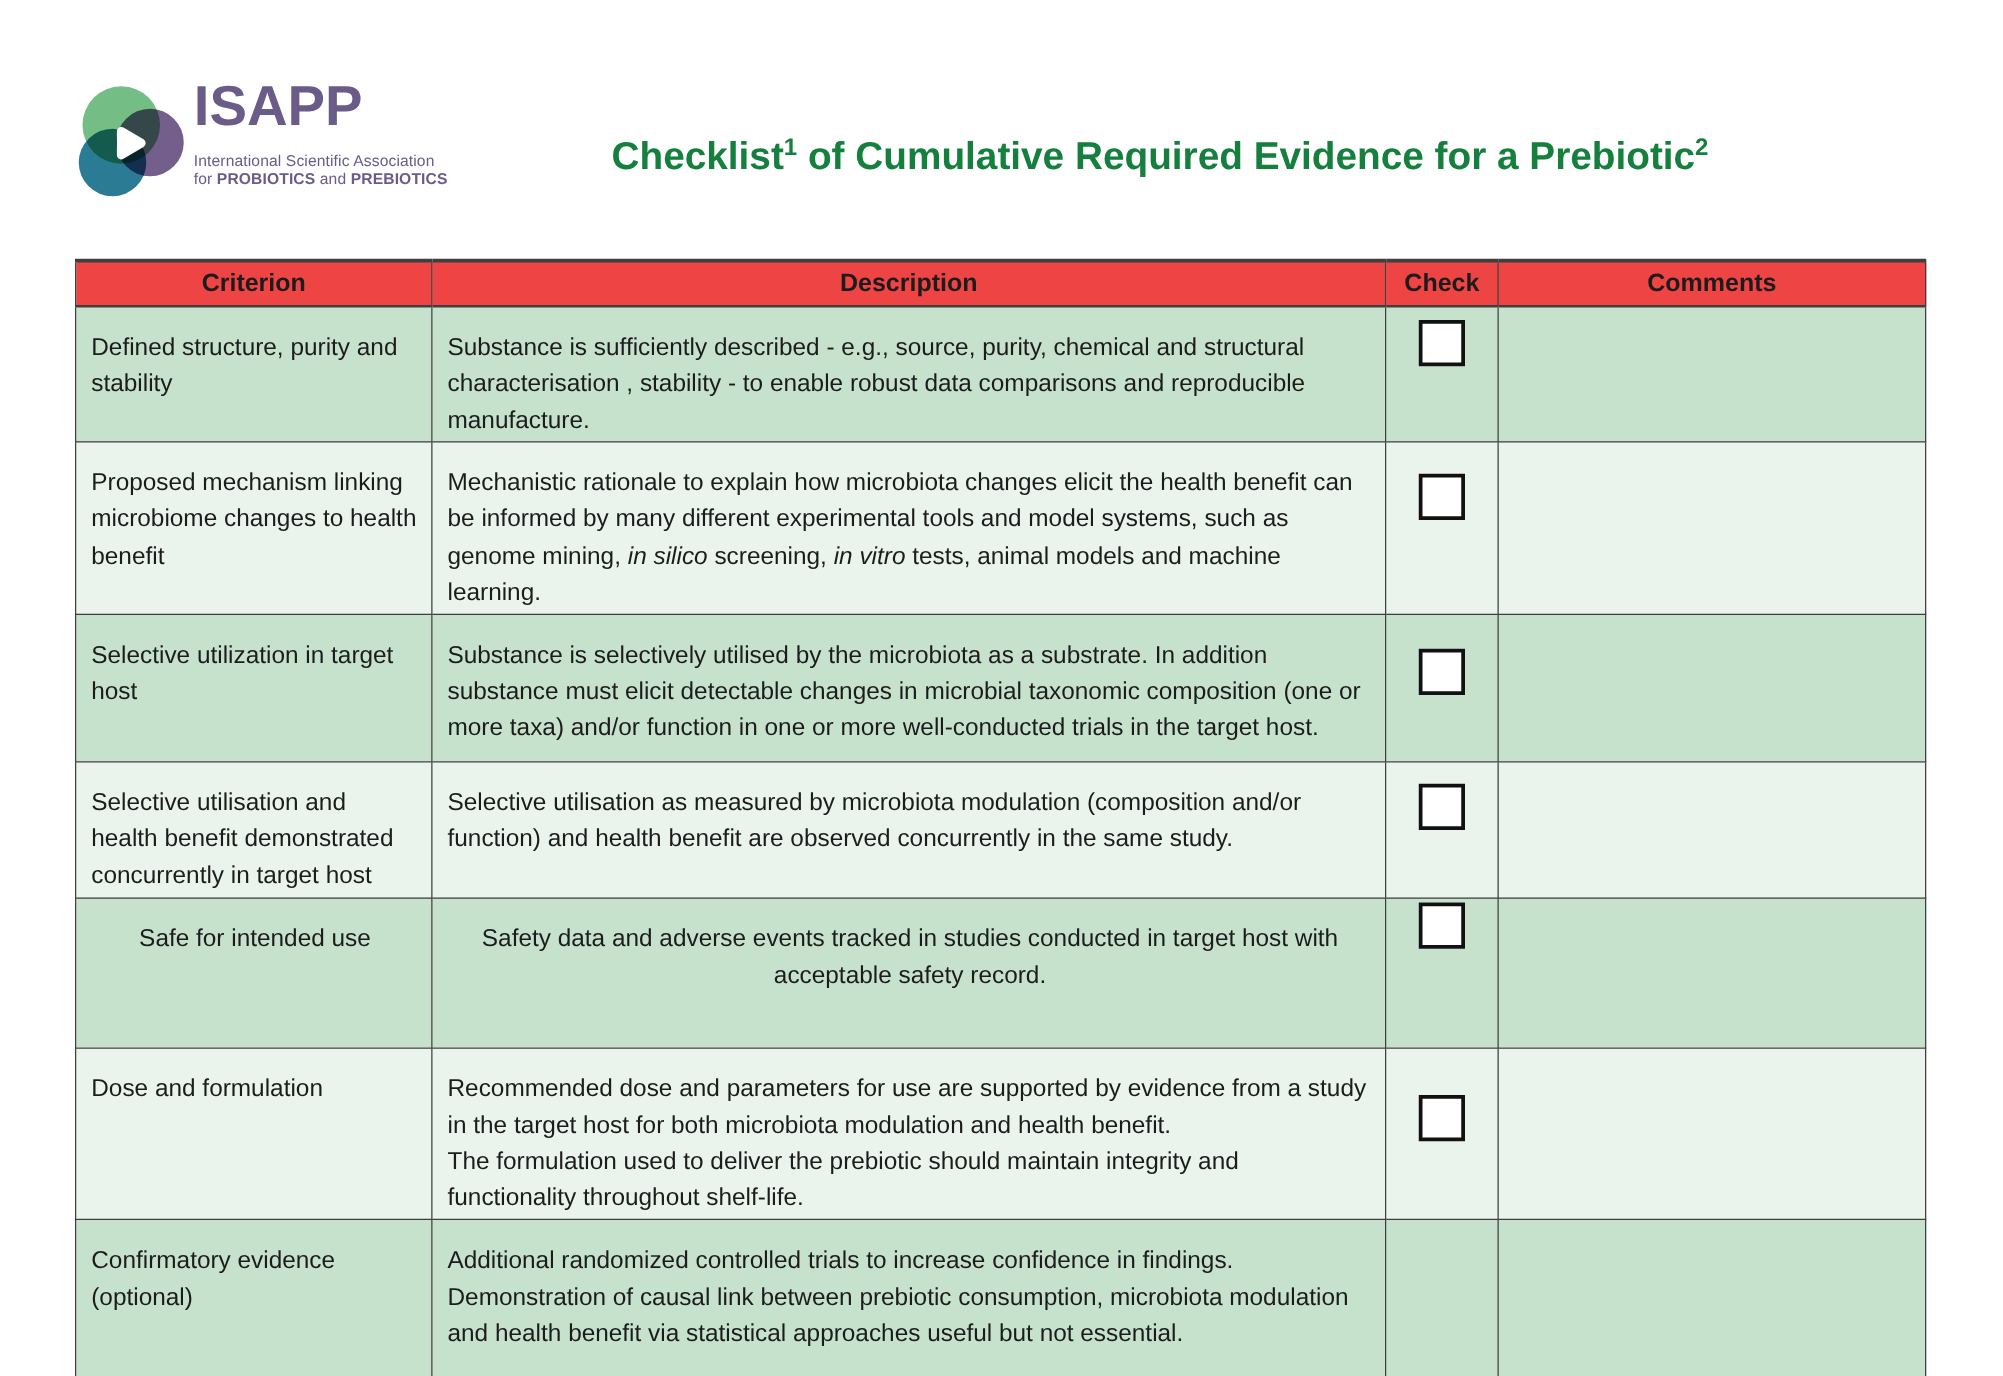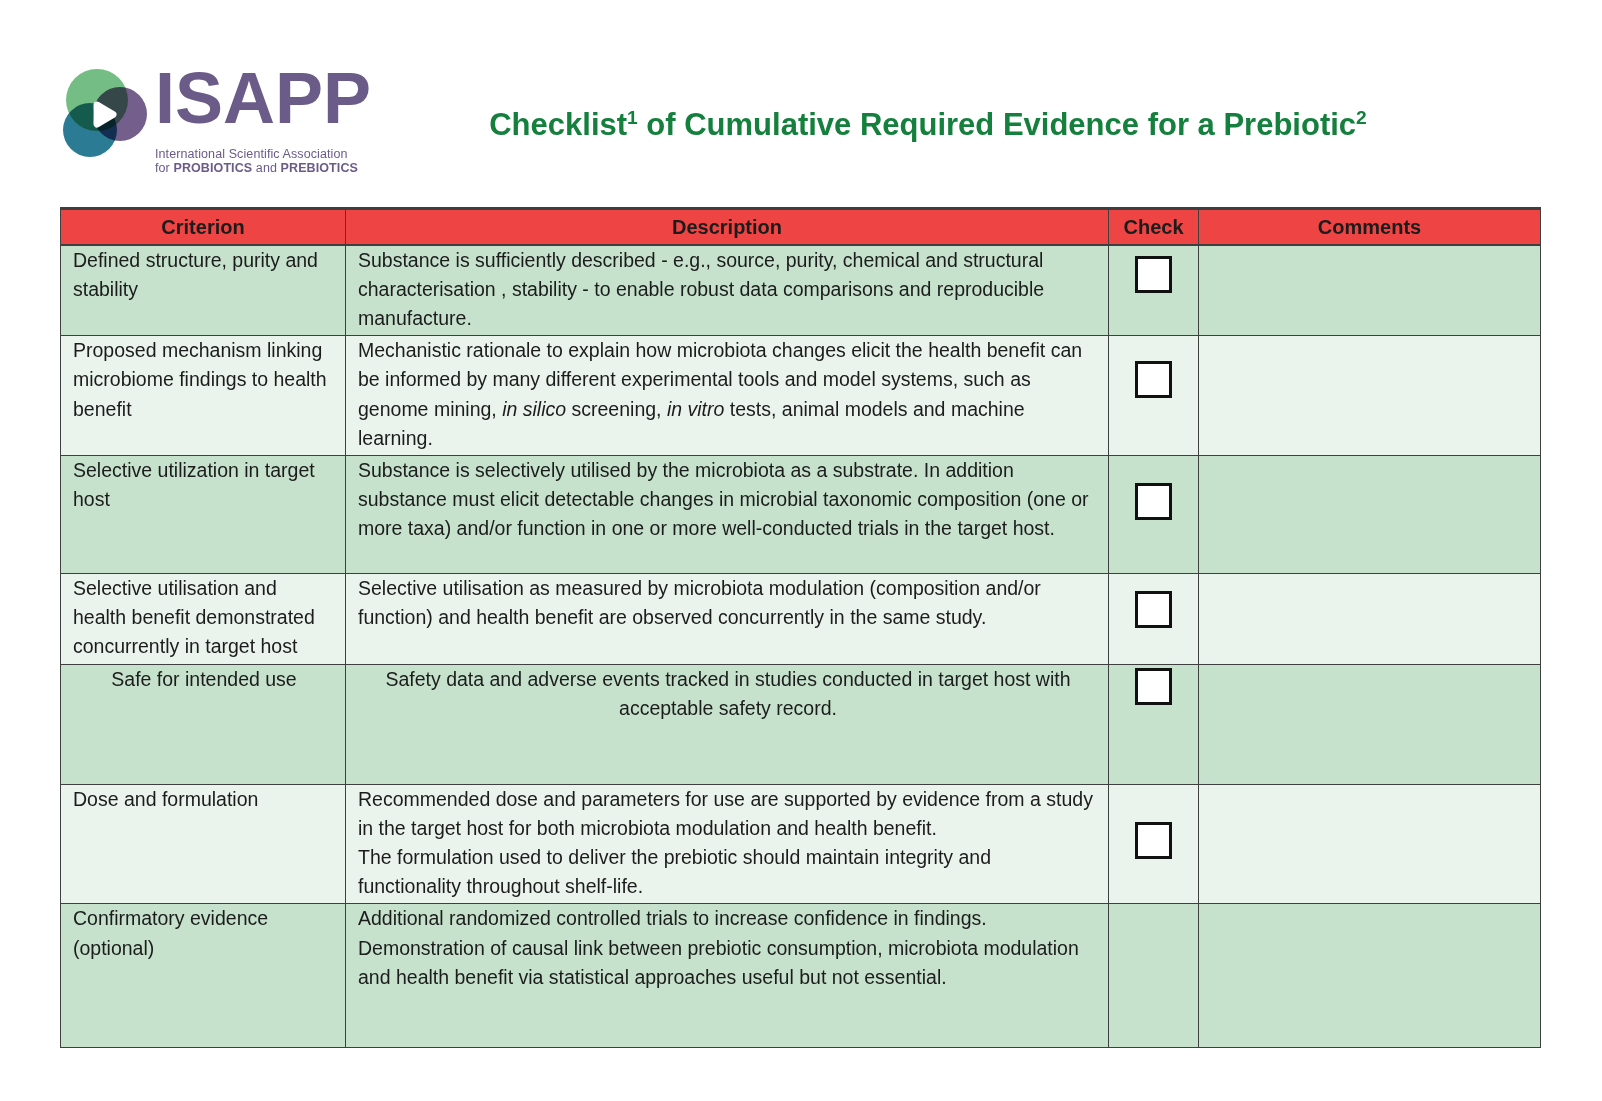--- a/index.html
+++ b/index.html
@@ -13,21 +13,21 @@
     overflow: hidden;
   }
 
   
   .doc-header { position: absolute; left: 0; top: 0; width: 100%; height: 200px; }
 
   .logo { position: absolute; left: 55px; top: 56px; display: flex; align-items: flex-start; }
   .logo-mark { width: 94px; height: 106px; flex: 0 0 auto; }
   .logo-text { margin-left: 6px; margin-top: 8px; }
   .logo-name {
-    font-size: 72px; font-weight: bold; line-height: 0.95;
+    font-size: 45px; font-weight: bold; line-height: 0.95;
     color: #6b5b89; letter-spacing: 0px;
   }
   .logo-sub1, .logo-sub2 {
     font-size: 12.5px; color: #6b5b89; line-height: 1.1; letter-spacing: 0.1px;
   }
   .logo-sub1 { margin-top: 16px; }
   .logo-sub2 b { font-weight: bold; }
 
   .title {
     position: absolute; left: 356px; top: 106px; width: 1144px;
@@ -38,21 +38,21 @@
   .title sup { font-size: 62%; vertical-align: super; line-height: 0; }
 
   
   table.checklist {
     position: absolute; left: 60px; top: 207px; width: 1480px;
     border-collapse: collapse; table-layout: fixed;
   }
   .checklist th, .checklist td {
     border: 1.6px solid #3f3f3f;
     vertical-align: top;
-    padding: 0 10px 2px 12px;
+    padding: 18px 10px 2px 12px;
     font-size: 19.5px;
     line-height: 29.2px;
   }
   .checklist th {
     height: 36px;
     background: #ef4444;
     font-size: 20px; font-weight: bold;
     text-align: center; vertical-align: middle;
     border-top-width: 3px; border-bottom-width: 2.5px;
     padding: 2px 4px;
@@ -123,21 +123,21 @@
   <tbody>
       <tr>
         <td class="criterion-cell">Defined structure, purity and stability</td>
         <td class="description-cell"><span>Substance is sufficiently described - e.g., source, purity, chemical and structural characterisation , stability - to enable robust data comparisons and reproducible manufacture.</span></td>
         <td class="check-cell">
           <div class="checkbox" style="margin-top: 8px;"></div>
         </td>
         <td class="comments-cell"></td>
       </tr>
       <tr>
-        <td class="criterion-cell">Proposed mechanism linking microbiome findings to health benefit</td>
+        <td class="criterion-cell">Proposed mechanism linking microbiome changes to health benefit</td>
         <td class="description-cell"><span>Mechanistic rationale to explain how microbiota changes elicit the health benefit can be informed by many different experimental tools and model systems, such as genome mining, </span><i>in silico</i><span> screening, </span><i>in vitro</i><span> tests, animal models and machine learning.</span></td>
         <td class="check-cell">
           <div class="checkbox" style="margin-top: 23px;"></div>
         </td>
         <td class="comments-cell"></td>
       </tr>
       <tr>
         <td class="criterion-cell">Selective utilization in target host</td>
         <td class="description-cell"><span>Substance is selectively utilised by the microbiota as a substrate. In addition substance must elicit detectable changes in microbial taxonomic composition (one or more taxa) and/or function in one or more well-conducted trials in the target host.</span></td>
         <td class="check-cell">

